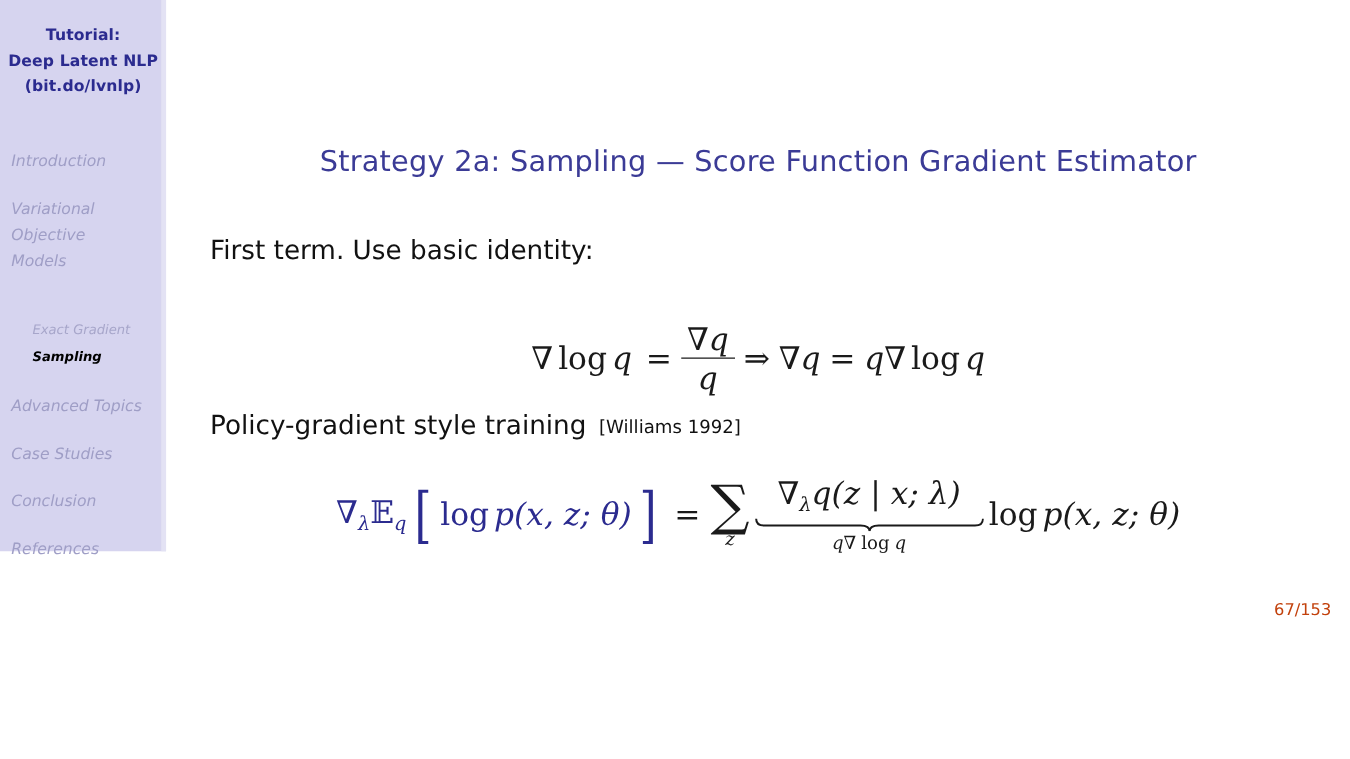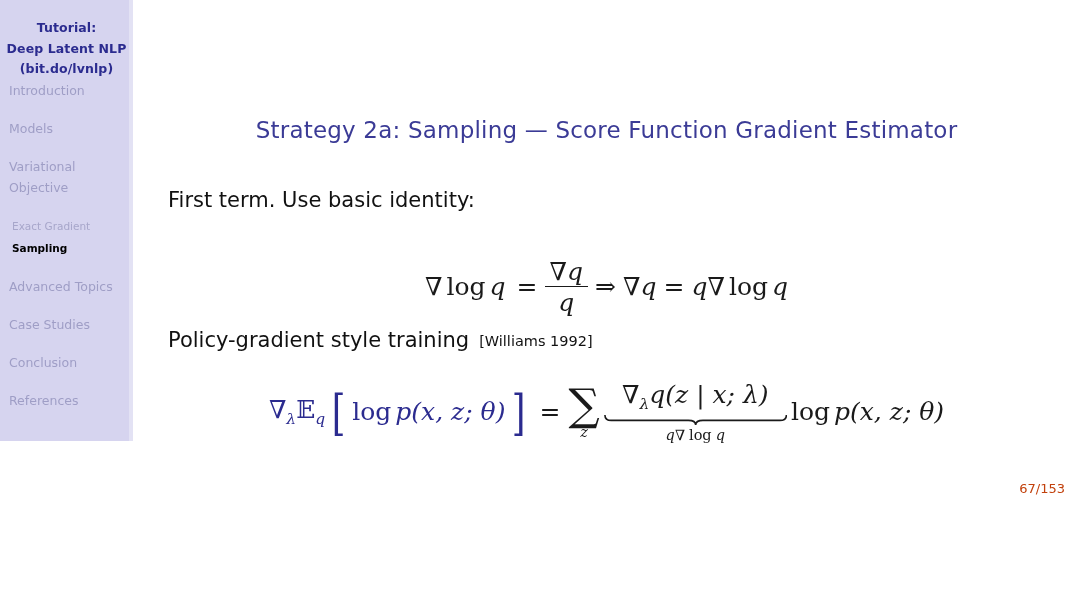--- a/index.html
+++ b/index.html
@@ -44,40 +44,42 @@
     font-family: "DejaVu Sans", sans-serif;
     font-weight: bold;
     font-size: 12.5px;
     line-height: 20.5px;
     letter-spacing: 0.1px;
   }
   .deck-title div {
     white-space: nowrap;
   }
   .nav {
+    margin-top: 38px;
+    font-style: italic;
   }
   .nav-item {
     color: #9f9ec6;
     font-size: 12.5px;
     line-height: 21px;
     padding-left: 9px;
     font-family: "DejaVu Sans", sans-serif;
     white-space: nowrap;
   }
   .nav-item.section {
     margin-bottom: 17px;
   }
   .nav-item.multiline {
     line-height: 21px;
   }
   .nav-sub {
     color: #a7a6ca;
     font-size: 10.5px;
     line-height: 22px;
-    padding-left: 12px;
+    padding-left: 26px;
     font-family: "DejaVu Sans", sans-serif;
     white-space: nowrap;
   }
   .nav-sub.active {
     color: #000000;
     font-weight: bold;
   }
   .nav-gap {
     height: 17px;
   }
@@ -252,26 +254,26 @@
     <div class="sidebar-edge"></div>
 
     <div class="deck-title">
       <div>Tutorial:</div>
       <div>Deep Latent NLP</div>
       <div>(bit.do/lvnlp)</div>
     </div>
 
     <div class="nav">
       <div class="nav-item section">Introduction</div>
-      <div class="nav-item section">Models</div>
-
       <div class="nav-item multiline">
         <div>Variational</div>
         <div>Objective</div>
       </div>
+
+      <div class="nav-item section">Models</div>
       <div class="nav-gap"></div>
 
 
       <div class="nav-sub">Exact Gradient</div>
       <div class="nav-sub active">Sampling</div>
       <div class="nav-gap"></div>
 
       <div class="nav-item section">Advanced Topics</div>
       <div class="nav-item section">Case Studies</div>
       <div class="nav-item section">Conclusion</div>

